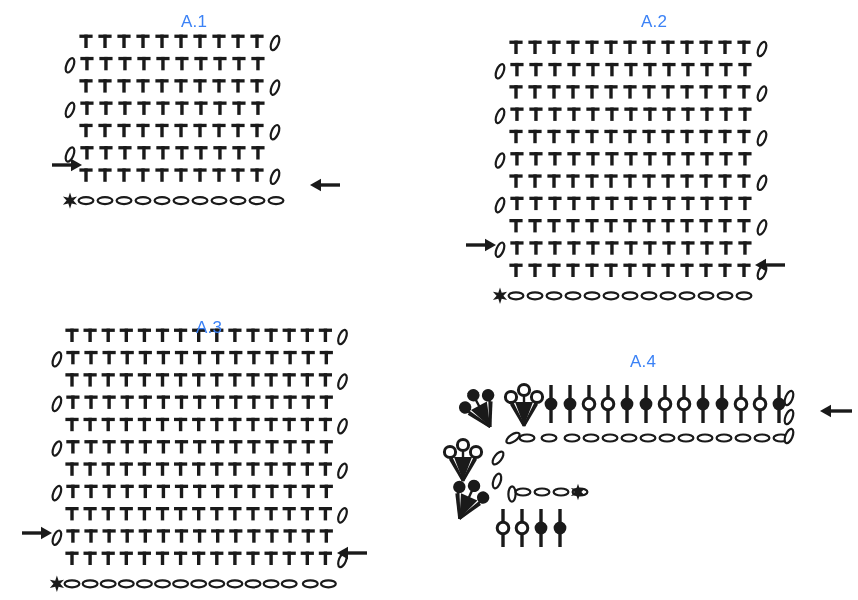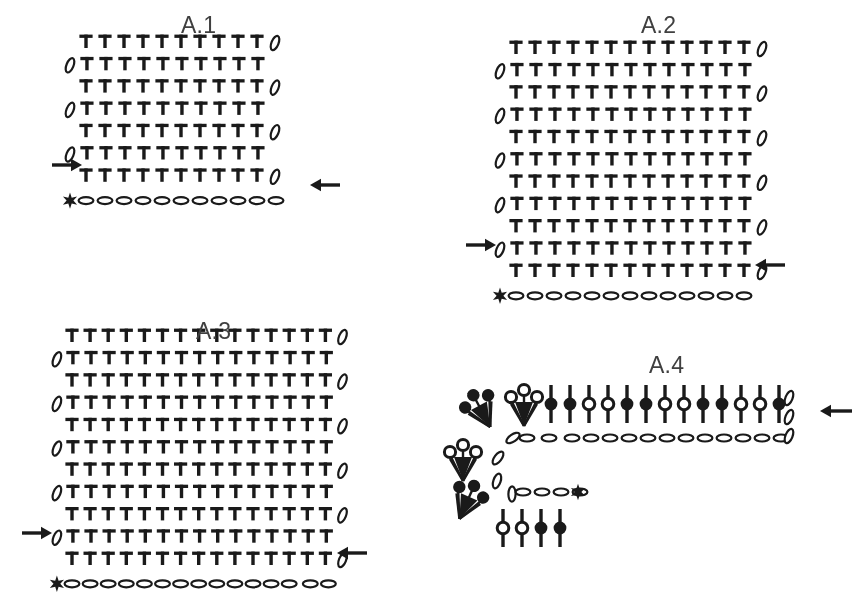--- a/index.html
+++ b/index.html
@@ -18,23 +18,23 @@
   }
   #stage {
     position: absolute;
     left: 0; top: 0;
     width: 858px;
     height: 600px;
   }
   .panel-label {
     position: absolute;
     font-family: "Liberation Sans", sans-serif;
-    font-size: 23px;
+    font-size: 17px;
     letter-spacing: 0.2px;
-    color: #404040;
+    color: #3b82f6;
     white-space: nowrap;
   }
   svg.chartsvg {
     position: absolute;
     left: 0;
     top: 0;
     overflow: visible;
   }
   .ink { fill: #1a1a1a; }
   .hollow { fill: #ffffff; stroke: #1a1a1a; }
@@ -2066,14 +2066,14 @@
         <g>
           <rect x="558.3" y="509" width="3.4" height="38" class="ink"></rect>
           <circle cx="560" cy="528" r="6.4" class="ink"></circle>
         </g>
       </g>
       <g>
         <line x1="852" y1="411" x2="828" y2="411" stroke="#1a1a1a" stroke-width="3.4"></line>
         <polygon points="820,411 831,404.8 831,417.2" class="ink"></polygon>
       </g>
     </svg>
-    <div class="panel-label" style="left: 630px; top: 352px; margin-left: 19px;">A.4</div>
+    <div class="panel-label" style="left: 630px; top: 352px;">A.4</div>
   </div>
 
 </body></html>

